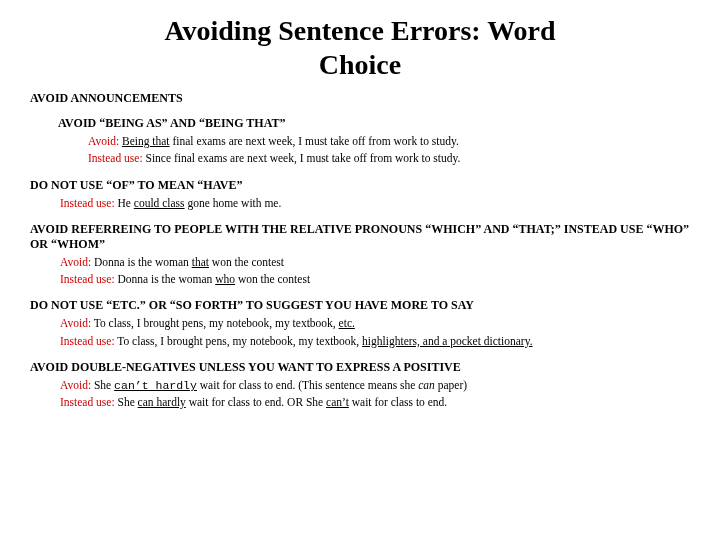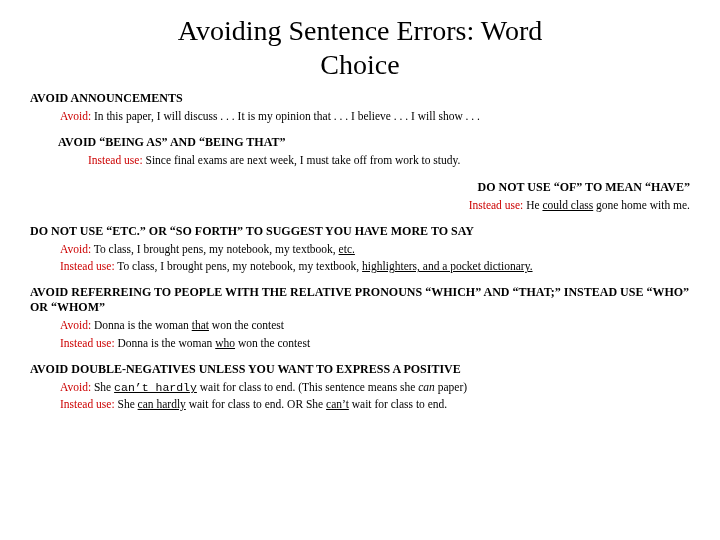--- a/index.html
+++ b/index.html
@@ -15,21 +15,21 @@
       font-family: 'Times New Roman', Times, serif;
       font-size: 11.5px;
       color: #000000;
       overflow: hidden;
       padding: 10px 30px 10px 30px;
     }
 
     .page-title {
       text-align: center;
       font-size: 28px;
-      font-weight: normal;
+      font-weight: bold;
       line-height: 1.2;
       margin-bottom: 8px;
       margin-top: 4px;
     }
 
     .section-heading {
       font-weight: bold;
       font-size: 12px;
       margin-top: 10px;
       margin-bottom: 2px;
@@ -52,38 +52,38 @@
 <body>
 
 <h1 class="page-title">
   <span>Avoiding Sentence Errors: Word</span><br>
   <span>Choice</span>
 </h1>
 
 <div id="sections-container">
     <div style="margin-bottom: 4px;">
       <div class="section-heading">AVOID ANNOUNCEMENTS</div>
-      <div class="indent"><span class="avoid-label">Avoid:</span><span> In this paper, I will discuss . . . It is my opinion that . . . I believe . . . I will show . . .</span></div>
     </div>
     <div style="margin-bottom: 8px; margin-left: 28px;">
       <div class="section-heading">AVOID “BEING AS” AND “BEING THAT”</div>
+      <div class="indent"><span class="avoid-label">Avoid:</span><span> </span><span style="text-decoration: underline;">Being that</span><span> final exams are next week, I must take off from work to study.</span></div>
       <div class="indent"><span class="instead-label">Instead use:</span><span> </span><span style="">Since</span><span> final exams are next week, I must take off from work to study.</span></div>
     </div>
-    <div style="margin-bottom: 8px; text-align: right;">
+    <div style="margin-bottom: 8px;">
       <div class="section-heading">DO NOT USE “OF” TO MEAN “HAVE”</div>
       <div class="indent"><span class="instead-label">Instead use:</span><span> He </span><span style="text-decoration: underline;">could class</span><span> gone home with me.</span></div>
+    </div>
+    <div style="margin-bottom: 8px;">
+      <div class="section-heading">AVOID REFERREING TO PEOPLE WITH THE RELATIVE PRONOUNS “WHICH” AND “THAT;” INSTEAD USE “WHO” OR “WHOM”</div>
+      <div class="indent"><span class="avoid-label">Avoid:</span><span> Donna is the woman </span><span style="text-decoration: underline;">that</span><span> won the contest</span></div>
+      <div class="indent"><span class="instead-label">Instead use:</span><span> Donna is the woman </span><span style="text-decoration: underline;">who</span><span> won the contest</span></div>
     </div>
     <div style="margin-bottom: 8px;">
       <div class="section-heading">DO NOT USE “ETC.” OR “SO FORTH” TO SUGGEST YOU HAVE MORE TO SAY</div>
       <div class="indent"><span class="avoid-label">Avoid:</span><span> To class, I brought pens, my notebook, my textbook, </span><span style="text-decoration: underline;">etc.</span></div>
       <div class="indent"><span class="instead-label">Instead use:</span><span> To class, I brought pens, my notebook, my textbook, </span><span style="text-decoration: underline;">highlighters, and a pocket dictionary.</span></div>
-    </div>
-    <div style="margin-bottom: 8px;">
-      <div class="section-heading">AVOID REFERREING TO PEOPLE WITH THE RELATIVE PRONOUNS “WHICH” AND “THAT;” INSTEAD USE “WHO” OR “WHOM”</div>
-      <div class="indent"><span class="avoid-label">Avoid:</span><span> Donna is the woman </span><span style="text-decoration: underline;">that</span><span> won the contest</span></div>
-      <div class="indent"><span class="instead-label">Instead use:</span><span> Donna is the woman </span><span style="text-decoration: underline;">who</span><span> won the contest</span></div>
     </div>
     <div style="margin-bottom: 8px;">
       <div class="section-heading">AVOID DOUBLE-NEGATIVES UNLESS YOU WANT TO EXPRESS A POSITIVE</div>
       <div class="indent"><span class="avoid-label">Avoid:</span><span> She </span><span style="text-decoration: underline; font-family: Liberation Mono, monospace;">can’t hardly</span><span> wait for class to end. (This sentence means she </span><span style="font-style: italic;">can</span><span> paper)</span></div>
       <div class="indent"><span class="instead-label">Instead use:</span><span> She </span><span style="text-decoration: underline; text-align: right;">can hardly</span><span> wait for class to end. </span><span>OR</span><span> She </span><span style="text-decoration: underline;">can’t</span><span> wait for class to end.</span></div>
     </div>
   </div>
 
 </body></html>

